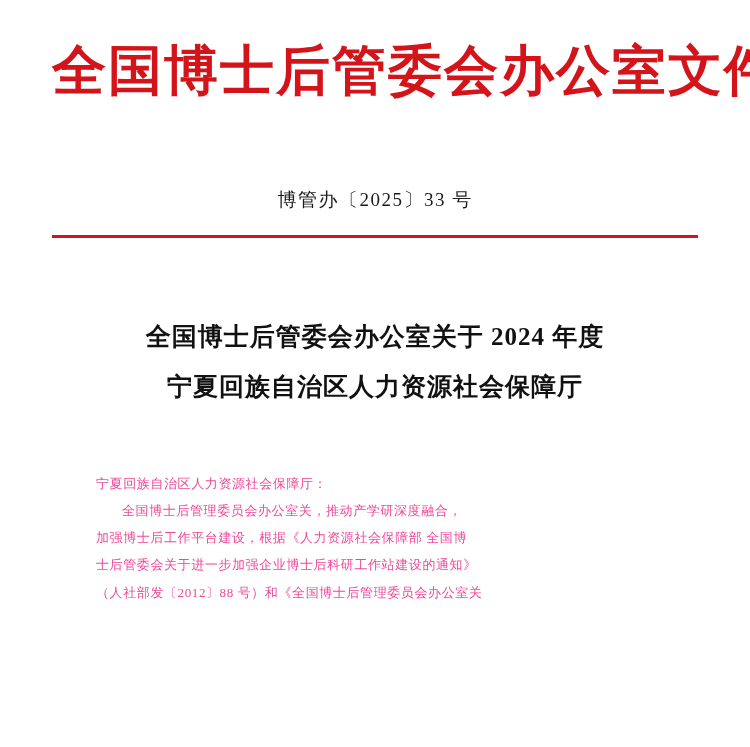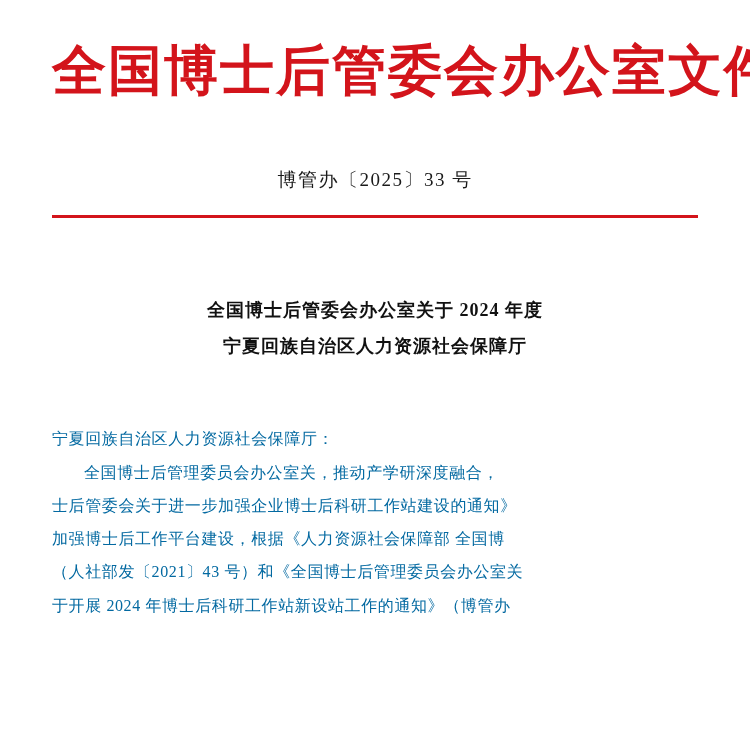--- a/index.html
+++ b/index.html
@@ -30,50 +30,51 @@
     letter-spacing: 2px;
     line-height: 1.1;
     padding-top: 42px;
     white-space: nowrap;
   }
   .doc-number {
     text-align: center;
     font-size: 19px;
     color: #1a1a1a;
     letter-spacing: 1.5px;
-    margin-top: 66px;
+    margin-top: 86px;
     font-family: "Liberation Serif", serif;
   }
   .red-rule {
     margin-top: 22px;
     height: 3px;
     background: #d3141b;
     width: 100%;
   }
   .title {
     margin-top: 74px;
     text-align: center;
-    font-size: 18px;
+    font-size: 25px;
     font-weight: bold;
     color: #111111;
     line-height: 2.0;
     letter-spacing: 1px;
     font-family: "Liberation Serif", serif;
   }
   .title .line {
     display: block;
     white-space: nowrap;
   }
   .body-text {
     margin-top: 58px;
-    font-size: 16px;
-    color: #0369a1;
+    font-size: 13px;
+    color: #ec4899;
     line-height: 2.08;
     letter-spacing: 0.6px;
     font-family: "Liberation Serif", serif;
+    margin-left: 44px;
   }
   .body-text p {
     margin: 0;
     white-space: nowrap;
   }
   .body-text p.indent {
     text-indent: 2em;
   }
 </style>
 </head>
@@ -88,19 +89,18 @@
   <div class="red-rule"></div>
 
   <div class="title">
     <span class="line">全国博士后管委会办公室关于 2024 年度</span>
     <span class="line">宁夏回族自治区人力资源社会保障厅</span>
   </div>
 
   <div class="body-text">
     <p>宁夏回族自治区人力资源社会保障厅：</p>
     <p class="indent">全国博士后管理委员会办公室关，推动产学研深度融合，</p>
+    <p>加强博士后工作平台建设，根据《人力资源社会保障部 全国博</p>
     <p>士后管委会关于进一步加强企业博士后科研工作站建设的通知》</p>
-    <p>加强博士后工作平台建设，根据《人力资源社会保障部 全国博</p>
-    <p>（人社部发〔2021〕43 号）和《全国博士后管理委员会办公室关</p>
-    <p>于开展 2024 年博士后科研工作站新设站工作的通知》（博管办</p>
+    <p>（人社部发〔2012〕88 号）和《全国博士后管理委员会办公室关</p>
   </div>
 
 </div>
 
 </body></html>

